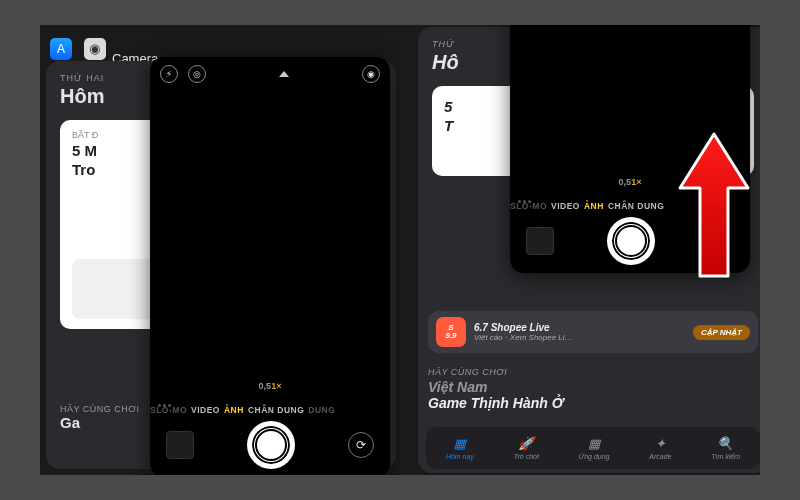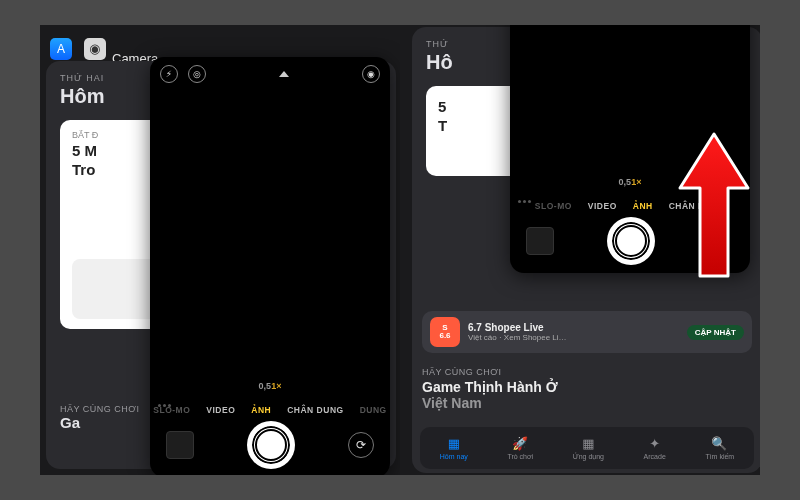--- a/index.html
+++ b/index.html
@@ -97,21 +97,21 @@
   }
   .zoom-row {
     position:absolute; bottom:86px; left:0; right:0;
     display:flex; justify-content:center; 
     font-size:9px; font-weight:600;
   }
   .zoom-val { color:#d7a423; }
   .zoom-val.dim { color:#999; }
   .mode-row {
     position:absolute; bottom:62px; left:0; right:0;
-    display:flex; justify-content:center; gap:16px;
+    display:flex; gap:4px;
     font-size:8.5px; font-weight:600; letter-spacing:0.5px;
     white-space:nowrap;
   }
   .mode { color:#bdbdbd; }
   .mode.active { color:#ffcf33; }
   .mode.ghost { color:#555; }
   .cam-dots {
     position:absolute; bottom:70px; left:8px;
     display:flex; gap:2px;
   }
@@ -132,38 +132,38 @@
   .shutter::before{
     content:"";position:absolute;inset:3px;border-radius:50%;
     border:2px solid #000;
   }
   .flip {
     width:26px;height:26px;border-radius:50%;border:1px solid #777;
     display:flex;align-items:center;justify-content:center;font-size:12px;color:#ddd;
   }
 
   
-  .bg-card.right { left:12px; top:2px; height:446px; }
+  .bg-card.right { left:18px; top:2px; height:446px;font-style:italic; }
   .bg-list {
     position:absolute; bottom:62px; left:10px; right:10px;
     display:flex; flex-direction:column; gap:8px;
   }
   .bg-item {
     display:flex; gap:8px; align-items:center;
     background:#3a3a40; border-radius:10px; padding:6px 8px;
   }
   .bg-item-ic {
     width:30px;height:30px;border-radius:7px;background:#ff5a3c;color:#fff;
     display:flex;align-items:center;justify-content:center;font-size:8px;font-weight:700;
     flex-direction:column; line-height:1;
   }
   .bg-item-txt1 {font-size:10px;font-weight:600;color:#eee;}
   .bg-item-txt2 {font-size:8px;color:#aaa;}
   .pill {
-    margin-left:auto; background:#14532d; color:#fff; border-radius:999px;
+    margin-left:auto; background:#a16207; color:#fff; border-radius:999px;
     font-size:8px; font-weight:700; padding:3px 8px;
   }
   .section-label {font-size:9px;color:#9a9a9e;letter-spacing:.5px;margin:6px 0 2px;}
   .section-title {font-size:14px;font-weight:700;color:#eee;}
 
   .tabbar {
     position:absolute; bottom:4px; left:8px; right:8px;
     height:42px; background:rgba(30,30,34,.85); border-radius:10px;
     display:flex; justify-content:space-around; align-items:center;
   }
@@ -271,32 +271,32 @@
       <div class="bg-title">Hô</div>
       <div class="bg-preview" style="height:90px;">
         <div class="bg-preview-title">5</div>
         <div class="bg-preview-title">T</div>
       </div>
 
       <div class="bg-list">
         <div class="bg-item">
           <div class="bg-item-ic">
             <span>S</span>
-            <span>6.6</span>
+            <span>9.9</span>
           </div>
           <div>
             <div class="bg-item-txt1">6.7 Shopee Live</div>
             <div class="bg-item-txt2">Việt cáo · Xem Shopee Li…</div>
           </div>
           <div class="pill">CẬP NHẬT</div>
         </div>
         <div>
           <div class="section-label">HÃY CÙNG CHƠI</div>
+          <div class="section-title" style="opacity:.55">Việt Nam</div>
           <div class="section-title">Game Thịnh Hành Ở</div>
-          <div class="section-title" style="opacity:.55">Việt Nam</div>
         </div>
       </div>
 
       <div class="tabbar">
         <div class="tab active">
             <span class="tab-ic">▦</span>
             <span>Hôm nay</span>
           </div>
         <div class="tab">
             <span class="tab-ic">🚀</span>

